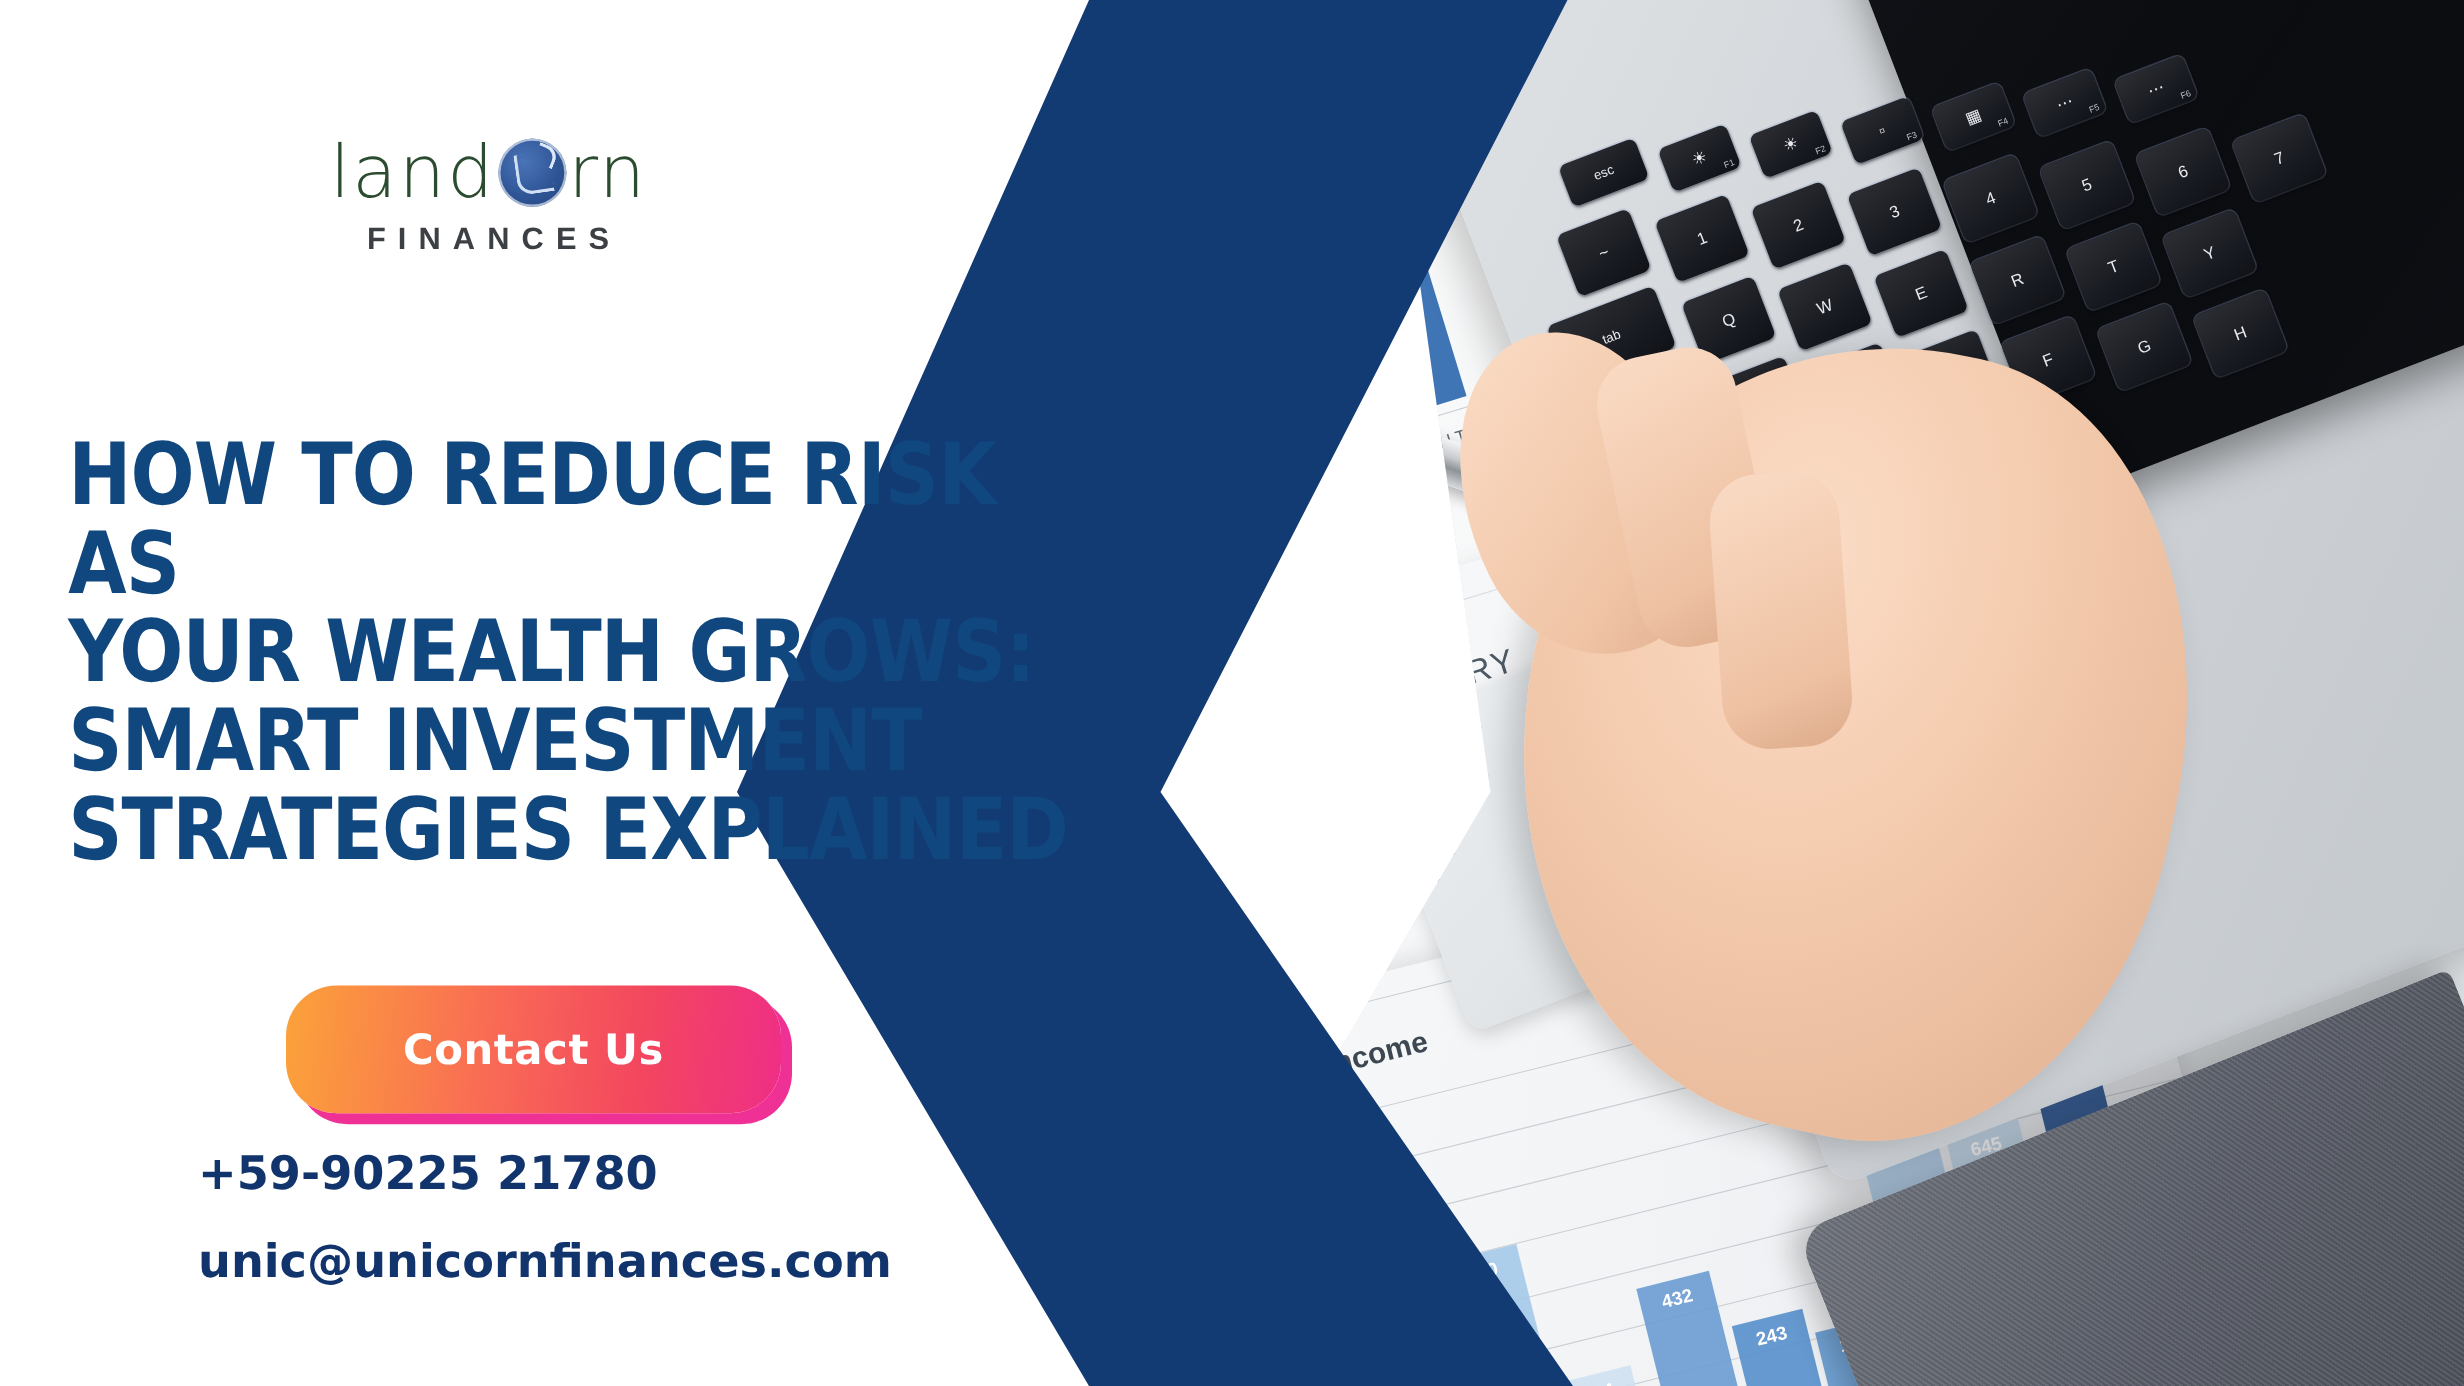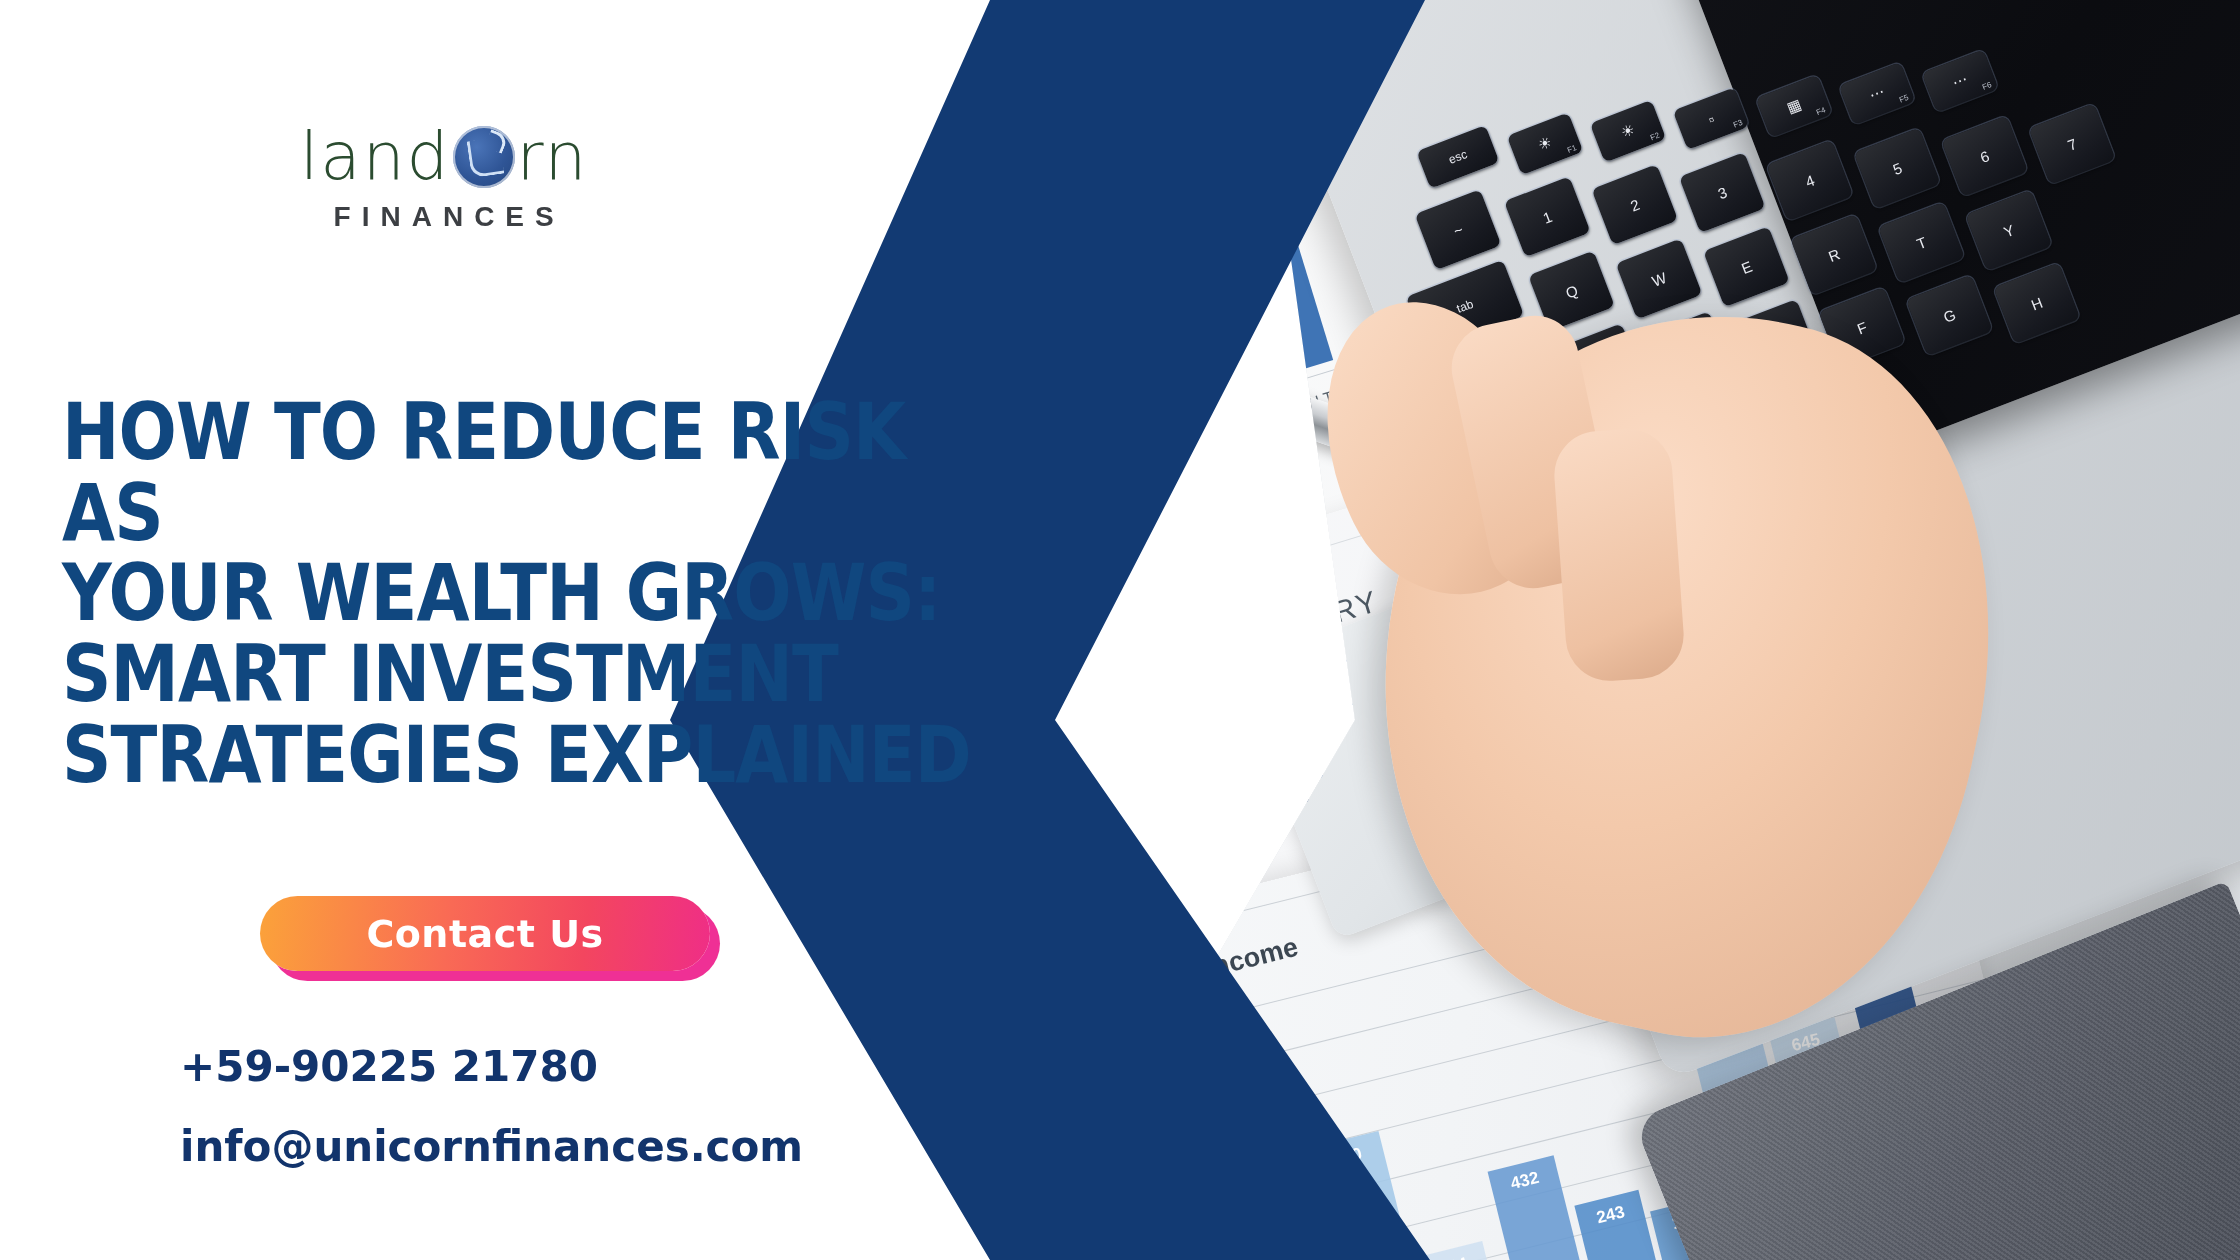--- a/index.html
+++ b/index.html
@@ -116,21 +116,21 @@
     border-top:3px solid #dbe8f8; border-right:3px solid #dbe8f8; border-radius:0 12px 0 0;
     transform:rotate(22deg); }
   .logo-sub { margin-top:6px; text-align:center; font-size:28px; letter-spacing:11px;
     color:#3c3f43; font-weight:700; padding-left:10px; }
 
   .headline { position:absolute; left:62px; top:392px; width:1060px;
     font-family:"DejaVu Sans", sans-serif;
     font-size:78px; line-height:1.035; font-weight:700; color:#10477f;
     letter-spacing:-1px; transform:scaleX(.88); transform-origin:left top; }
 
-  .cta { position:absolute; left:260px; top:896px; width:450px; height:75px;
+  .cta { position:absolute; left:260px; top:896px; width:450px; height:116px;
     border-radius:46px; border:none; cursor:pointer;
     background:linear-gradient(96deg,#fba23a 0%,#f96a55 42%,#f3465f 72%,#ef2e86 100%);
     box-shadow:10px 10px 0 0 rgba(238,30,140,.92);
     color:#ffffff; font-size:38px; font-weight:700; font-family:"DejaVu Sans", sans-serif;
     letter-spacing:.5px; display:flex; align-items:center; justify-content:center; }
 
   .contact-phone { position:absolute; left:180px; top:1042px; font-size:42px;
     font-weight:700; color:#12346c; font-family:"DejaVu Sans", sans-serif; }
   .contact-email { position:absolute; left:180px; top:1122px; font-size:42px;
     font-weight:700; color:#12346c; font-family:"DejaVu Sans", sans-serif; }
@@ -347,15 +347,15 @@
     <h1 class="headline">
       <span>HOW TO REDUCE RISK AS</span><br>
       <span>YOUR WEALTH GROWS:</span><br>
       <span>SMART INVESTMENT</span><br>
       <span>STRATEGIES EXPLAINED</span>
     </h1>
 
     <button class="cta">Contact Us</button>
 
     <div class="contact-phone">+59-90225 21780</div>
-    <div class="contact-email">info@unicornfinances.com</div>
+    <div class="contact-email">unic@unicornfinances.com</div>
   </div>
 </div>
 
 </body></html>

